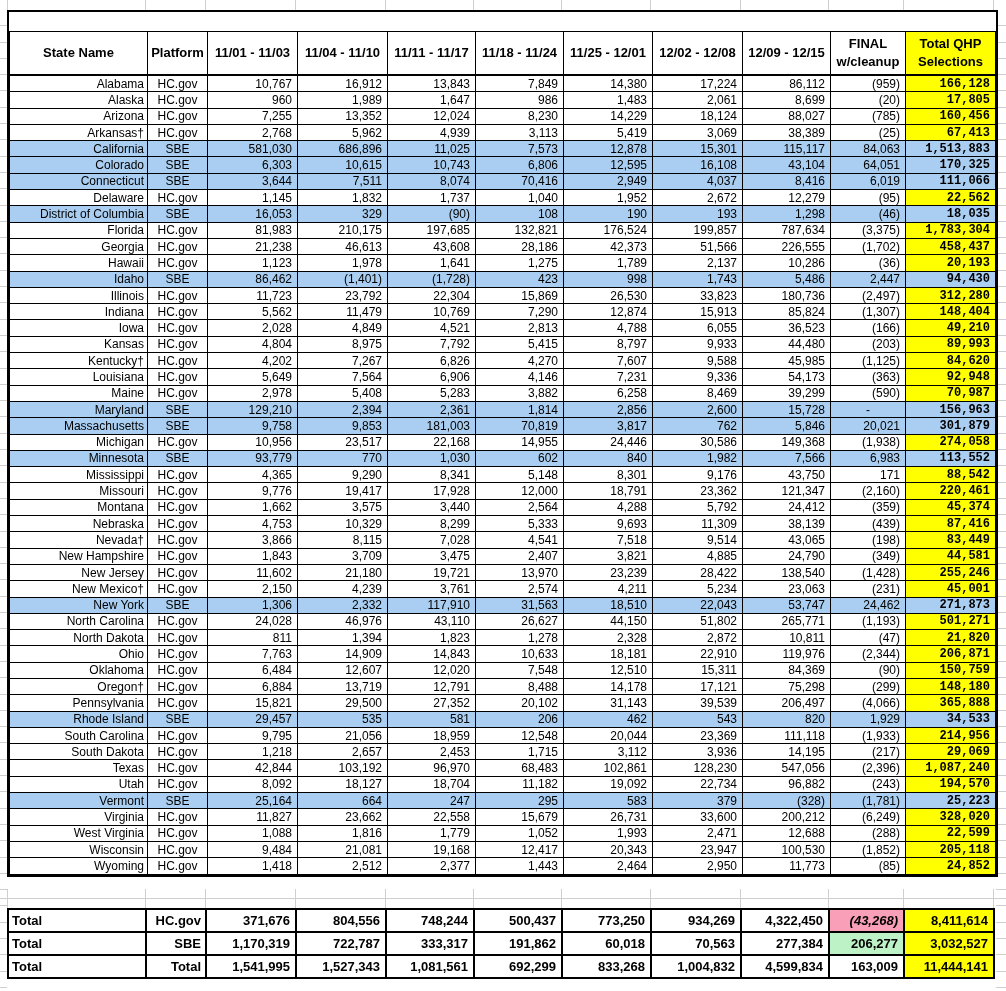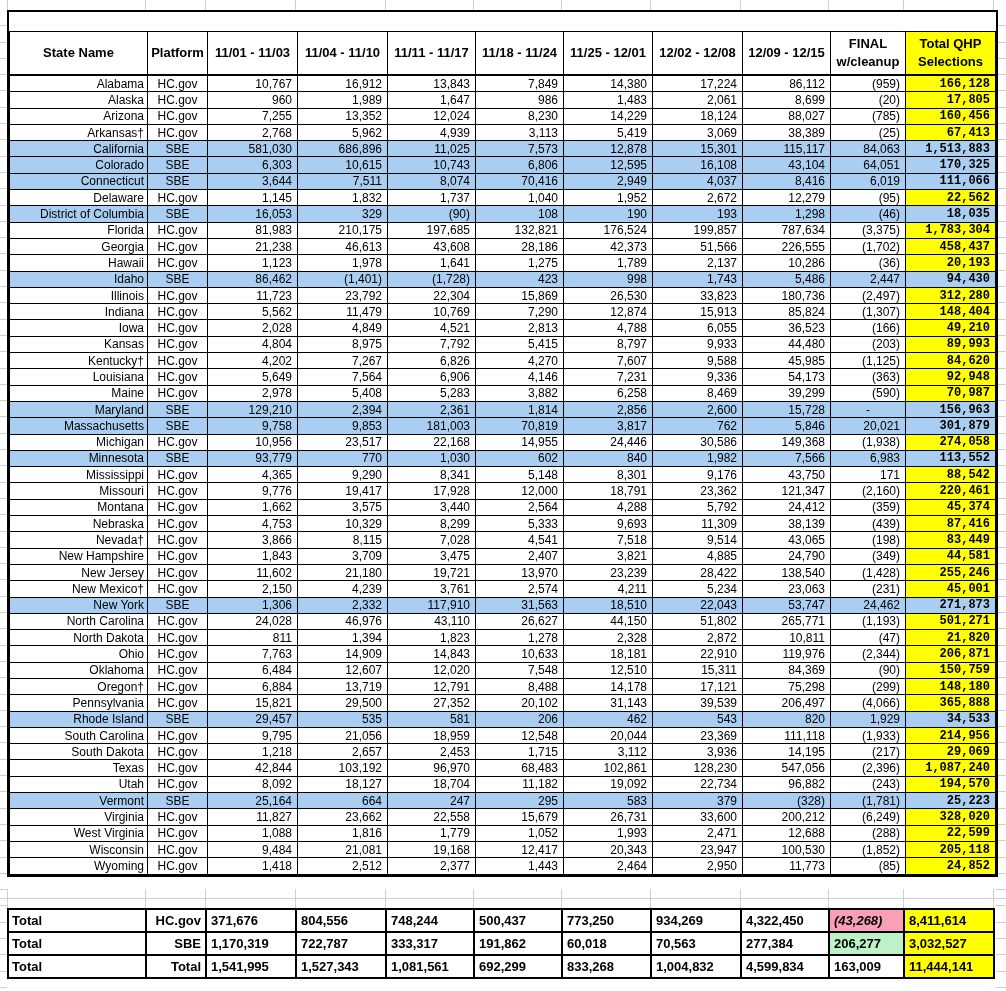--- a/index.html
+++ b/index.html
@@ -36,21 +36,21 @@
   #main-table th.yellow-head{background:var(--yellow,#FFFF00);}
 
   #totals-wrap{position:absolute;left:7px;top:908px;}
   #totals-table{width:922px;}
   #totals-table td{
     border:2px solid #000;height:21px;font-size:13px;font-weight:bold;line-height:1;
     padding:0 4px;white-space:nowrap;background:#fff;
   }
   #totals-table td.label{text-align:left;padding-left:3px;}
   #totals-table td.platform{text-align:right;padding-right:4px;}
-  #totals-table td.num{padding-right:5px;}
+  #totals-table td.num{text-align:right;padding-right:5px;}
   #totals-table td.totalcol{background:var(--yellow,#FFFF00);}
   #totals-table td.final-pink{background:var(--pink,#F99FB8);font-style:italic;}
   #totals-table td.final-green{background:var(--green,#BDF2C6);}
 </style>
 </head>
 <body>
 
 <div id="left-grid" class="margin-grid"></div>
 <div id="right-grid" class="margin-grid"></div>
 <div id="gap-hline"></div>

